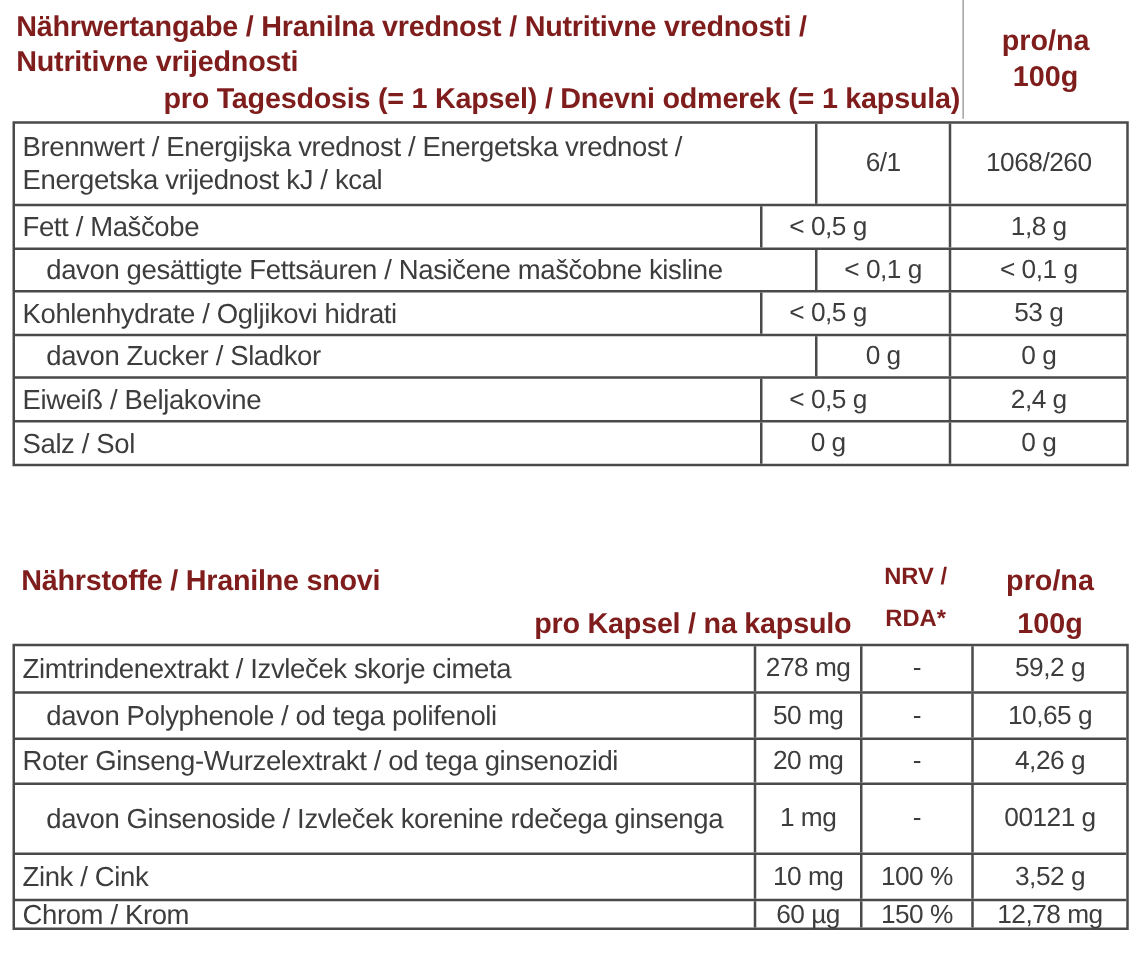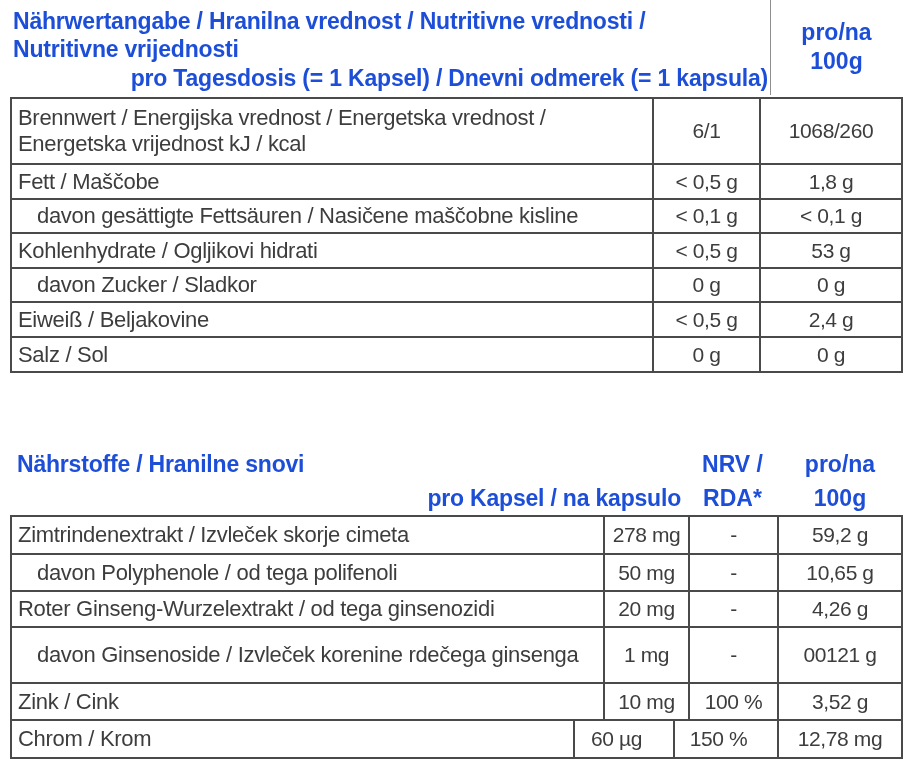--- a/index.html
+++ b/index.html
@@ -6,21 +6,21 @@
   html, body { background: #ffffff; }
   .sheet {
     position: relative;
     width: 918px;
     height: 764px;
     background: #ffffff;
     font-family: "Liberation Sans", sans-serif;
     color: #3d3d3d;
     overflow: hidden;
   }
-  .bold { font-weight: bold; color: #1d4ed8; }
+  .bold { font-weight: bold; color: #7f1d1d; }
 
   
   .h1-title {
     position: absolute; left: 13px; top: 7px; width: 732px;
     font-size: 23px; line-height: 28px; letter-spacing: -0.2px;
   }
   .h1-subtitle {
     position: absolute; left: 13px; top: 65px; width: 755px;
     text-align: right; font-size: 23px; letter-spacing: -0.2px;
   }
@@ -35,41 +35,41 @@
   .h2-title {
     position: absolute; left: 17px; top: 451px;
     font-size: 23px; letter-spacing: -0.2px;
   }
   .h2-subtitle {
     position: absolute; left: 17px; top: 485px; width: 664px;
     text-align: right; font-size: 23px; letter-spacing: -0.2px;
   }
   .h2-nrv {
     position: absolute; left: 688px; width: 89px; text-align: center;
-    font-size: 23px;
+    font-size: 19px;
   }
   .h2-per100 {
     position: absolute; left: 777px; width: 126px; text-align: center;
     font-size: 23px;
   }
   .row1 { top: 451px; } .row2 { top: 485px; }
 
   
   .tbl {
     position: absolute; left: 10px; width: 893px;
     border: 2px solid #4a4a4a;
     display: flex; flex-direction: column;
     background: #ffffff;
   }
   .tbl-1 { top: 97px; }
   .tbl-2 { top: 515px; }
   .trow { display: flex; border-top: 2px solid #4a4a4a; }
   .trow:first-child { border-top: none; }
-  .h66 { height: 64px; } .h35 { height: 35px; } .h34 { height: 34px; }
-  .h36 { height: 36px; } .h37 { height: 37px; } .h38 { height: 38px; gap: 15px; }
+  .h66 { height: 64px; } .h35 { height: 35px; gap: 44px; } .h34 { height: 34px; }
+  .h36 { height: 36px; } .h37 { height: 37px; } .h38 { height: 23px; }
   .h56 { height: 56px; }
   .cell-label {
     flex: 1; display: flex; align-items: center;
     padding-left: 6px; padding-right: 4px;
     font-size: 22px; line-height: 26px; letter-spacing: -0.3px;
   }
   .indent .cell-label { padding-left: 25px; }
   .cell-val {
     display: flex; align-items: center; justify-content: center;
     border-left: 2px solid #4a4a4a;

